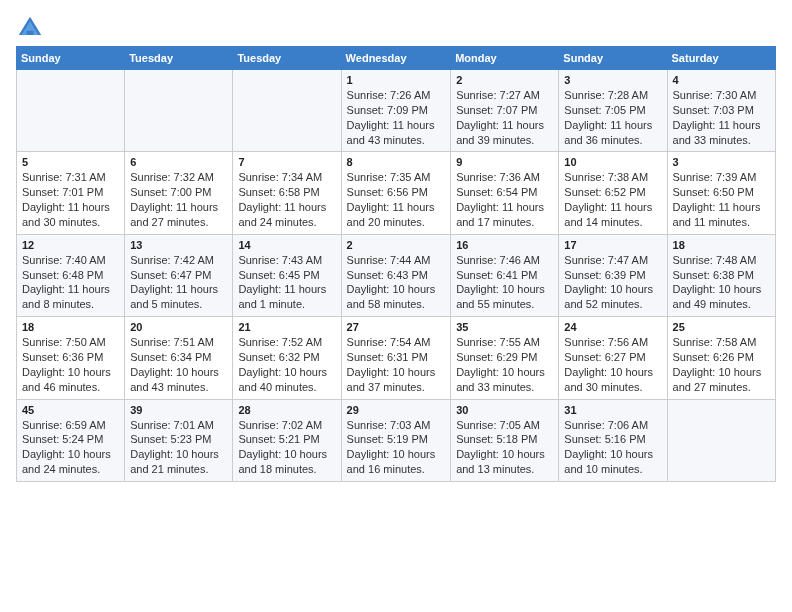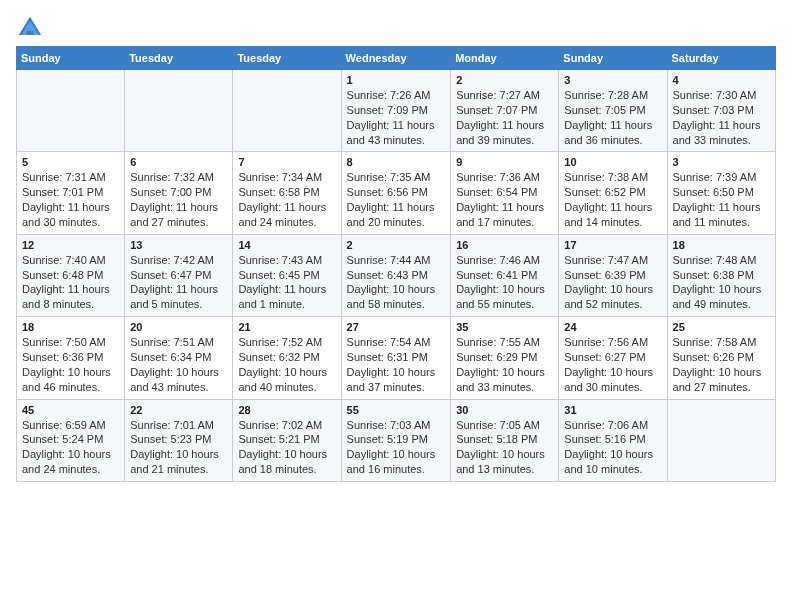--- a/index.html
+++ b/index.html
@@ -250,29 +250,29 @@
             <div class="day-num">25</div>
             <div class="day-info">Sunrise: 7:58 AM<br>Sunset: 6:26 PM<br>Daylight: 10 hours and 27 minutes.</div>
           </td>
         </tr>
         <tr>
           <td>
             <div class="day-num">45</div>
             <div class="day-info">Sunrise: 6:59 AM<br>Sunset: 5:24 PM<br>Daylight: 10 hours and 24 minutes.</div>
           </td>
           <td>
-            <div class="day-num">22</div>
+            <div class="day-num">39</div>
             <div class="day-info">Sunrise: 7:01 AM<br>Sunset: 5:23 PM<br>Daylight: 10 hours and 21 minutes.</div>
           </td>
           <td>
             <div class="day-num">28</div>
             <div class="day-info">Sunrise: 7:02 AM<br>Sunset: 5:21 PM<br>Daylight: 10 hours and 18 minutes.</div>
           </td>
           <td>
-            <div class="day-num">55</div>
+            <div class="day-num">29</div>
             <div class="day-info">Sunrise: 7:03 AM<br>Sunset: 5:19 PM<br>Daylight: 10 hours and 16 minutes.</div>
           </td>
           <td>
             <div class="day-num">30</div>
             <div class="day-info">Sunrise: 7:05 AM<br>Sunset: 5:18 PM<br>Daylight: 10 hours and 13 minutes.</div>
           </td>
           <td>
             <div class="day-num">31</div>
             <div class="day-info">Sunrise: 7:06 AM<br>Sunset: 5:16 PM<br>Daylight: 10 hours and 10 minutes.</div>
           </td>

